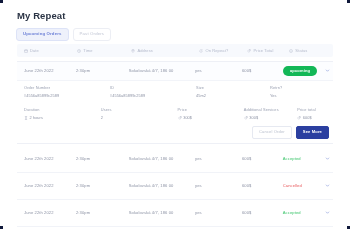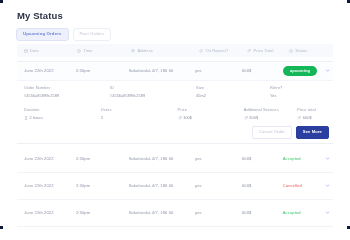--- a/index.html
+++ b/index.html
@@ -208,21 +208,21 @@
 </head>
 <body>
 
 <div class="page">
 
   <div class="corner c-tl"></div>
   <div class="corner c-tr"></div>
   <div class="corner c-bl"></div>
   <div class="corner c-br"></div>
 
-  <div class="page-title">My Status</div>
+  <div class="page-title">My Repeat</div>
 
   <div class="tabs">
     <div class="tab active">Upcoming Orders</div>
     <div class="tab inactive">Past Orders</div>
   </div>
 
   <div class="table-head">
     <div class="th col-date">
       <span>
         <svg width="4" height="4" viewBox="0 0 12 12" fill="none" stroke="#b3b9ca" stroke-width="1.2">

